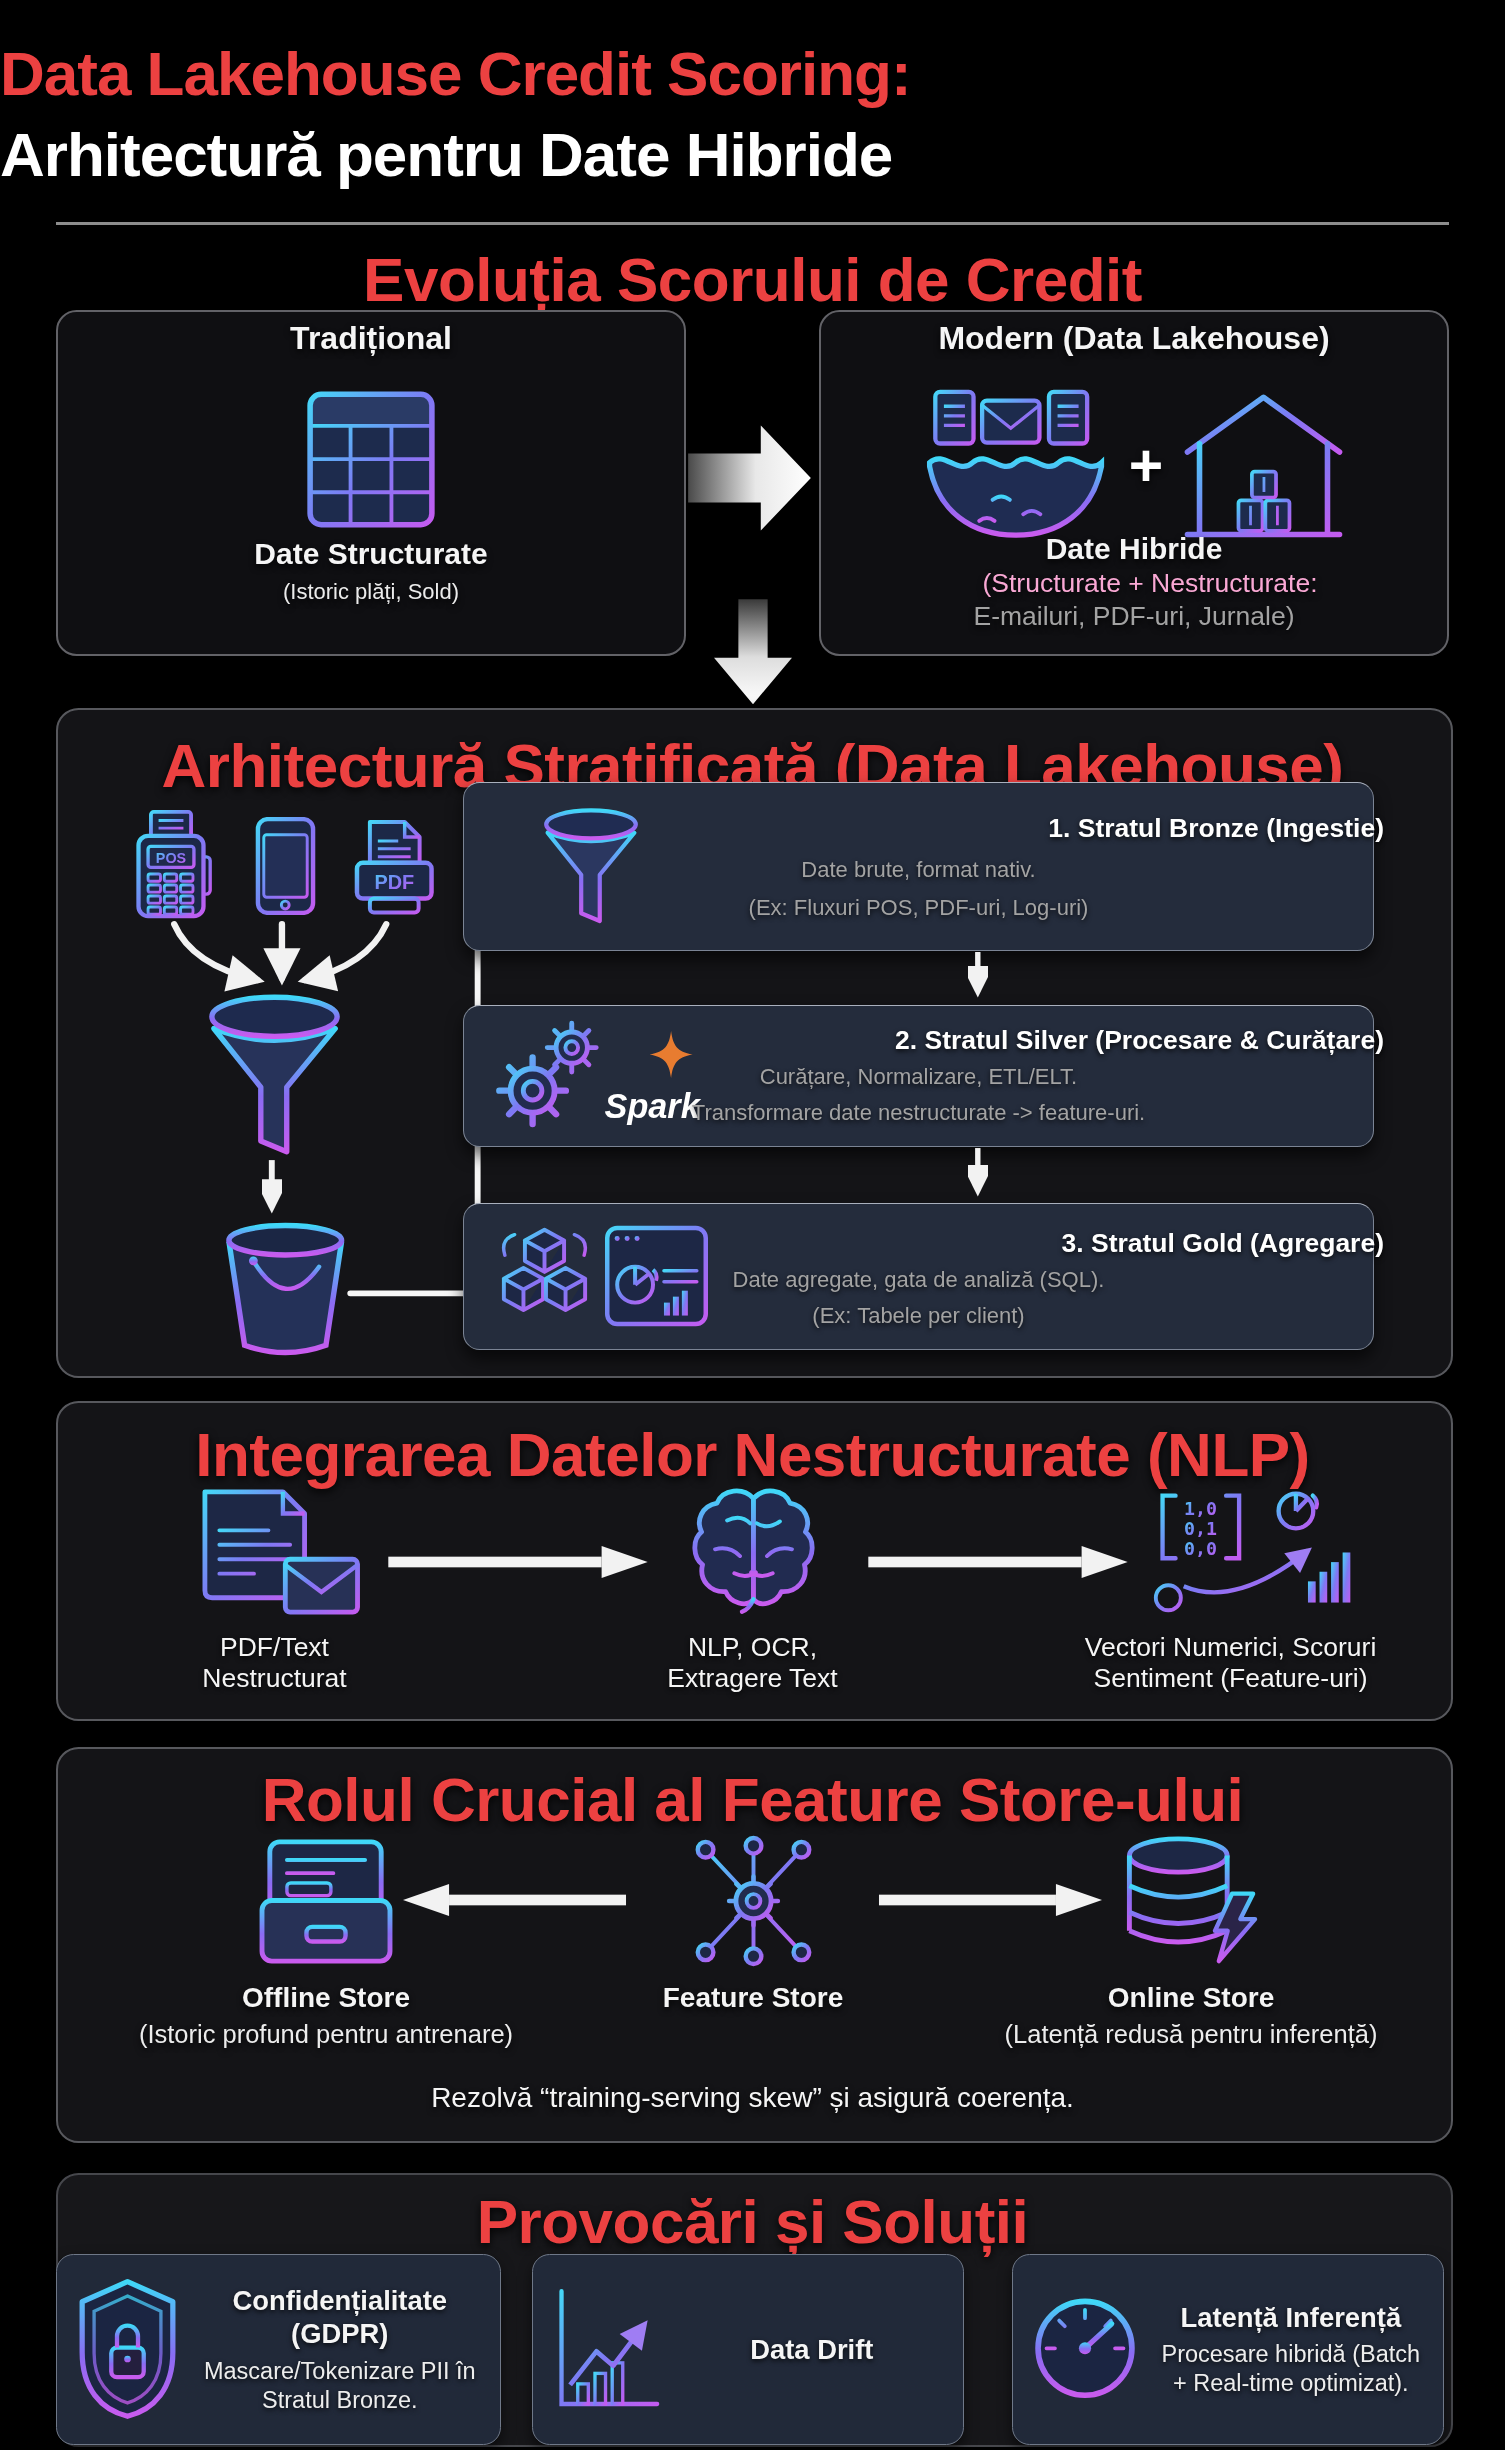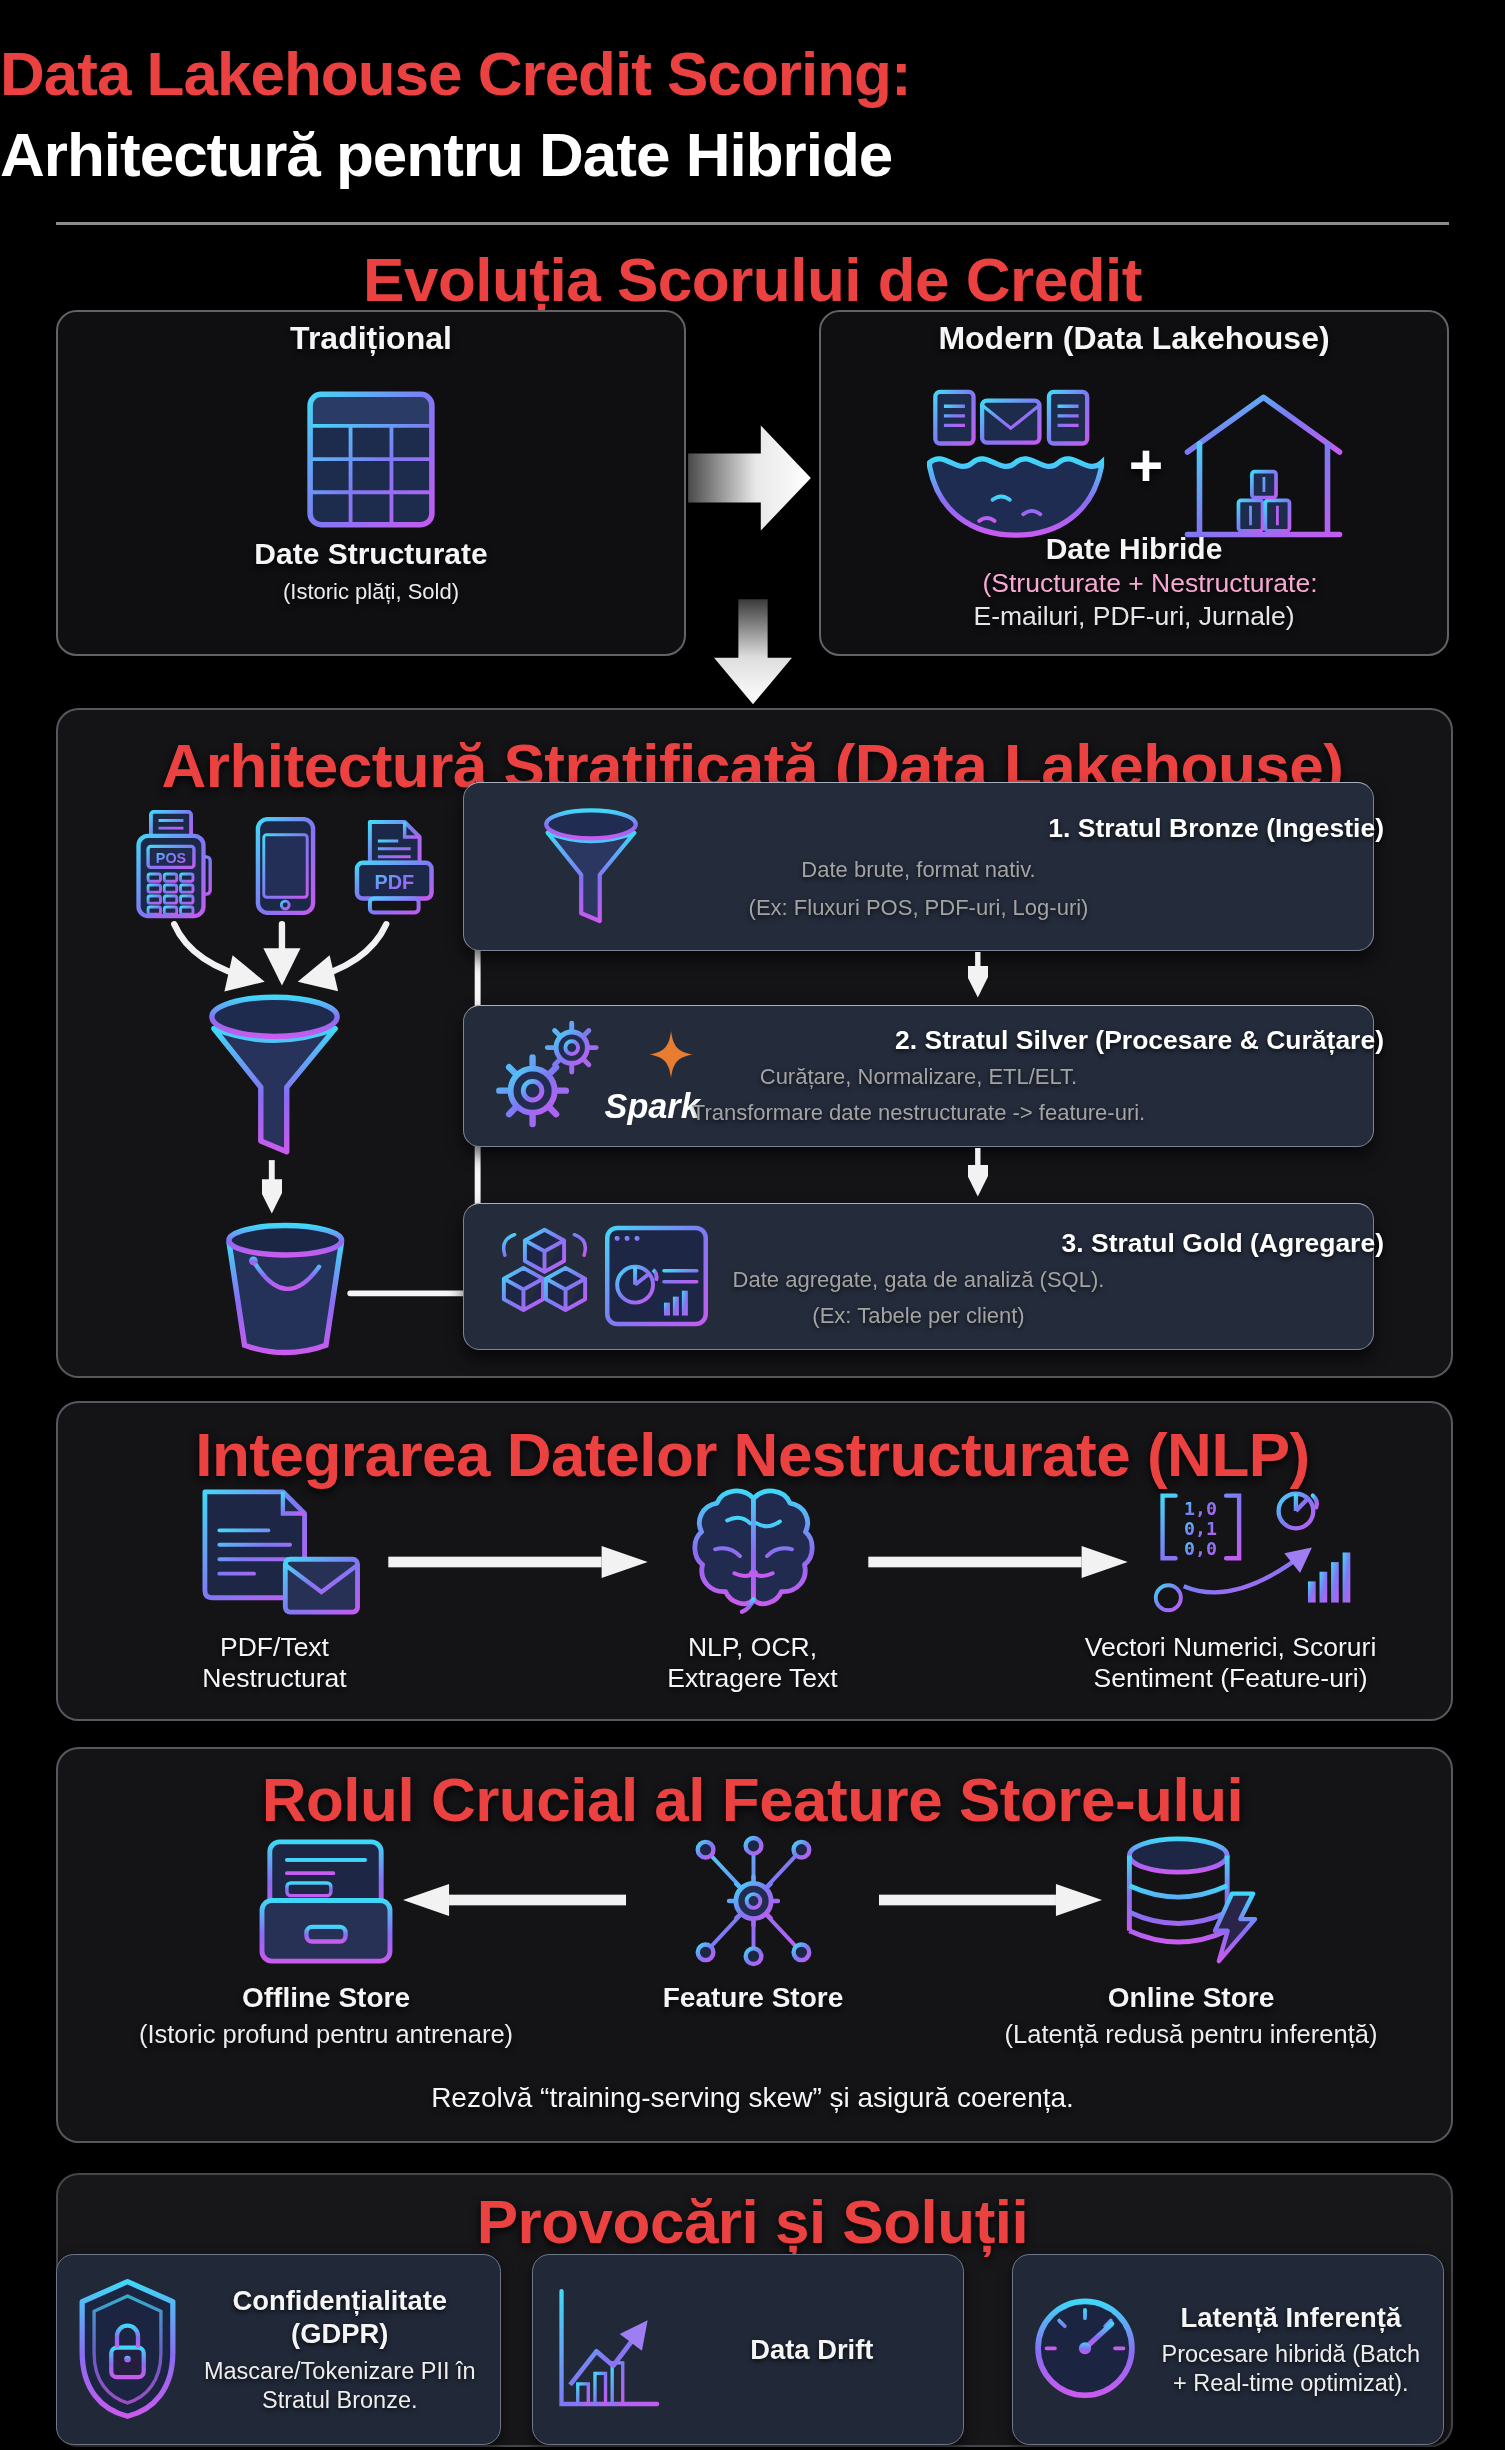--- a/index.html
+++ b/index.html
@@ -137,21 +137,21 @@
           <rect x="155" y="178" width="52" height="56" rx="6"></rect>
         </g>
         <g stroke="url(#gc)" stroke-width="6" fill="none">
           <path d="M152,252 V294 M210,252 V294 M181,190 V222"></path>
         </g>
       </svg>
     </span>
   </div>
   <div class="abs ctr wsh" style="top:220px;left:0;width:100%;font-size:30px;font-weight:bold">Date Hibride</div>
   <div class="abs ctr wsh" style="top:256px;left:16px;width:100%;font-size:26.5px;color:#f9a8d4">(Structurate + Nestructurate:</div>
-  <div class="abs ctr wsh" style="top:289px;left:0;width:100%;font-size:26.5px;color:#e5e5e5">E-mailuri, PDF-uri, Jurnale)</div>
+  <div class="abs ctr wsh" style="top:289px;left:0;width:100%;font-size:26.5px;color:#a3a3a3">E-mailuri, PDF-uri, Jurnale)</div>
 </div>
 
 <svg class="abs" style="left:714px;top:599px" width="78" height="107" viewBox="0 0 160 218">
   <polygon points="50,0 110,0 110,120 160,120 80,215 0,120 50,120" fill="url(#gad)"></polygon>
 </svg>
 
 <div class="sec" style="left:56px;top:708px;width:1393px;height:666px"></div>
 <div class="h2" style="top:730px">Arhitectură Stratificată (Data Lakehouse)</div>
 
 <span class="abs" style="left:128px;top:809px">

